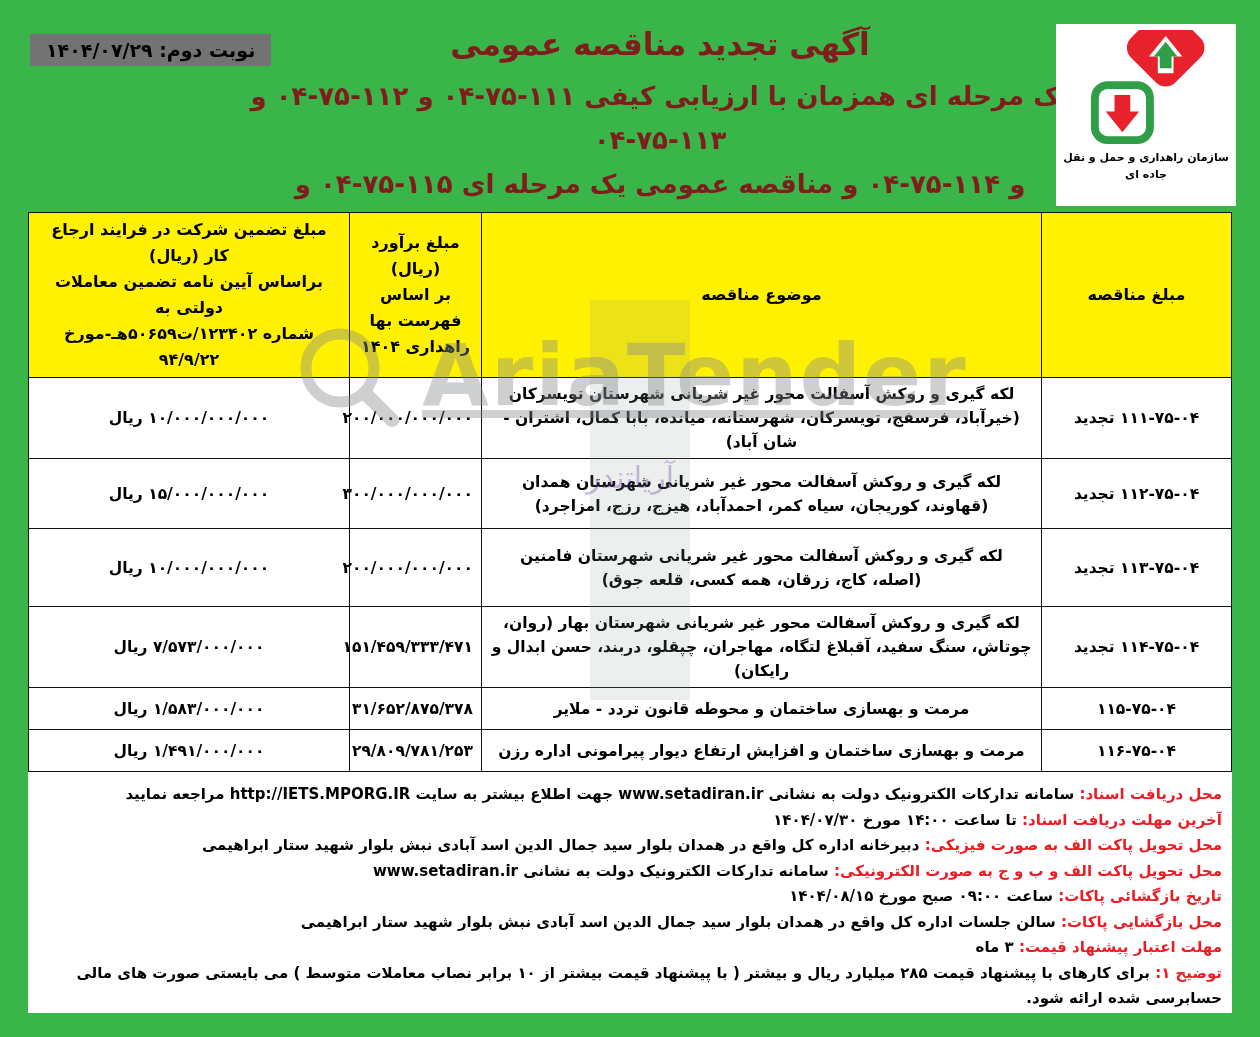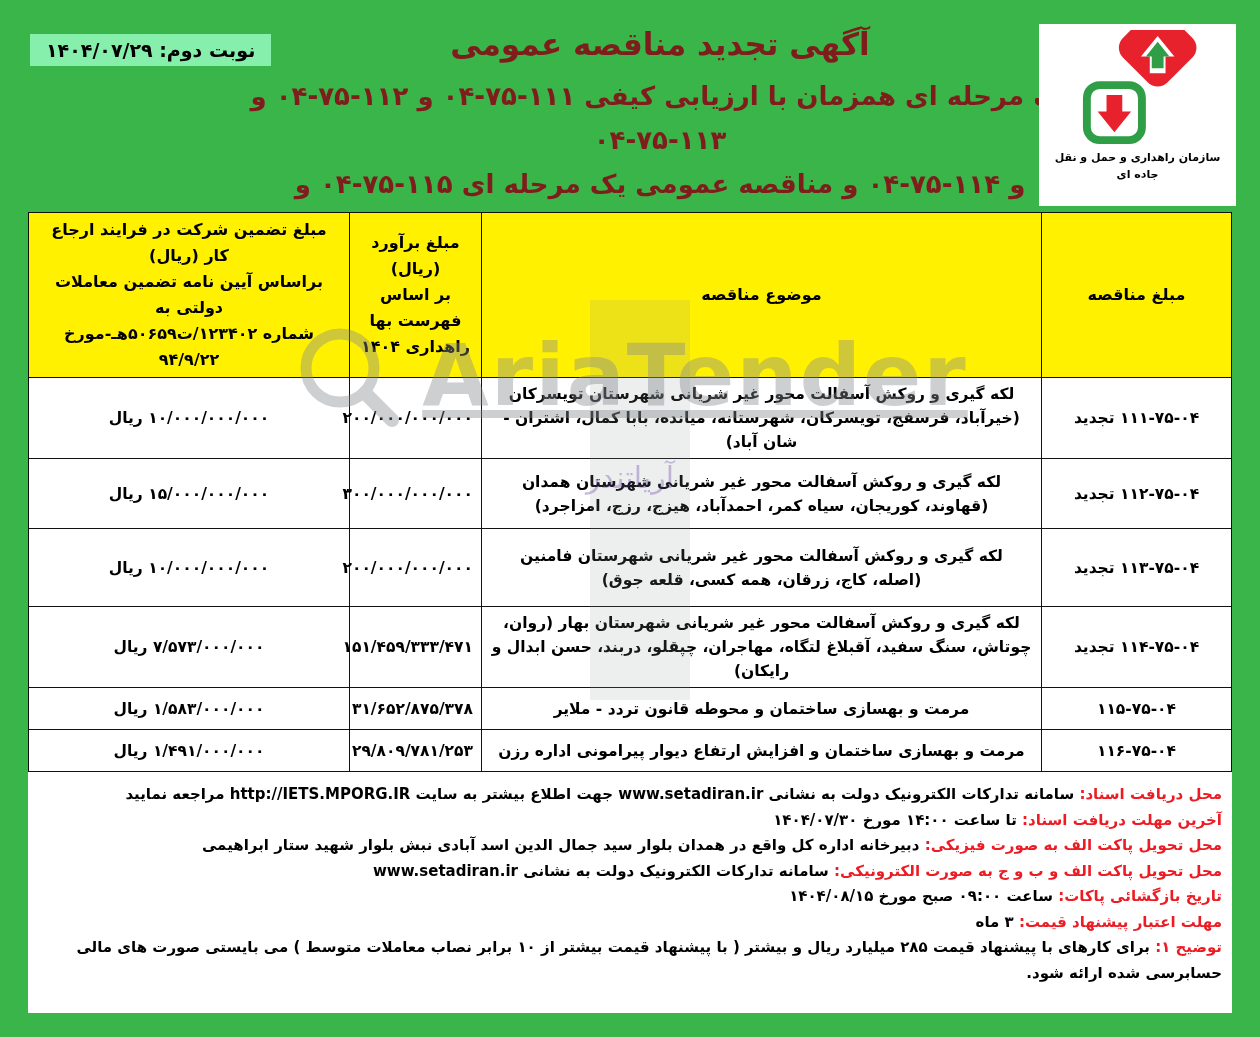--- a/index.html
+++ b/index.html
@@ -5,31 +5,31 @@
   *{box-sizing:border-box;}
   html,body{margin:0;padding:0;}
   body{
     width:1260px;height:1037px;position:relative;overflow:hidden;
     background:#3ab54a;color:#000;direction:rtl;
     font-family:"DejaVu Sans","Liberation Sans",sans-serif;
   }
   
   .header{position:relative;height:212px;}
   .notice-badge{
-    position:absolute;left:30px;top:34px;background:#86efac;
+    position:absolute;left:30px;top:34px;background:#737373;
     padding:5px 16px;font-size:19px;font-weight:bold;white-space:nowrap;
   }
   .titles{
     position:absolute;top:26px;right:175px;left:235px;text-align:center;
     color:#7f1d1d;font-weight:bold;
   }
   .titles .t1{font-size:31px;margin-bottom:12px;}
   .titles .t2{font-size:26px;line-height:44px;}
   .logo-box{
-    position:absolute;right:24px;top:24px;width:197px;height:182px;background:#fff;
+    position:absolute;right:24px;top:24px;width:180px;height:182px;background:#fff;
     display:flex;flex-direction:column;align-items:center;padding:6px 4px 4px;
   }
   .org-name{font-size:11px;font-weight:bold;text-align:center;line-height:15px;margin-top:2px;}
   
   .card{
     position:absolute;top:212px;right:28px;left:28px;bottom:24px;
     background:#fff;z-index:1;
   }
   
   table.tender{width:100%;border-collapse:collapse;table-layout:fixed;}
@@ -174,20 +174,24 @@
     </div>
     <div class="info-line">
       <span class="lbl">محل تحویل پاکت الف و ب و ج به صورت الکترونیکی:</span>
       <span class="val">سامانه تدارکات الکترونیک دولت به نشانی www.setadiran.ir</span>
     </div>
     <div class="info-line">
       <span class="lbl">تاریخ بازگشائی پاکات:</span>
       <span class="val">ساعت ۰۹:۰۰ صبح مورخ ۱۴۰۴/۰۸/۱۵</span>
     </div>
     <div class="info-line">
+      <span class="lbl">محل بازگشایی پاکات:</span>
+      <span class="val">سالن جلسات اداره کل واقع در همدان بلوار سید جمال الدین اسد آبادی نبش بلوار شهید ستار ابراهیمی</span>
+    </div>
+    <div class="info-line">
       <span class="lbl">مهلت اعتبار پیشنهاد قیمت:</span>
       <span class="val">۳ ماه</span>
     </div>
     <div class="info-line">
       <span class="lbl">توضیح ۱:</span>
       <span class="val">برای کارهای با پیشنهاد قیمت ۲۸۵ میلیارد ریال و بیشتر ( با پیشنهاد قیمت بیشتر از ۱۰ برابر نصاب معاملات متوسط ) می بایستی صورت های مالی حسابرسی شده ارائه شود.</span>
     </div>
 
   </div>
 

